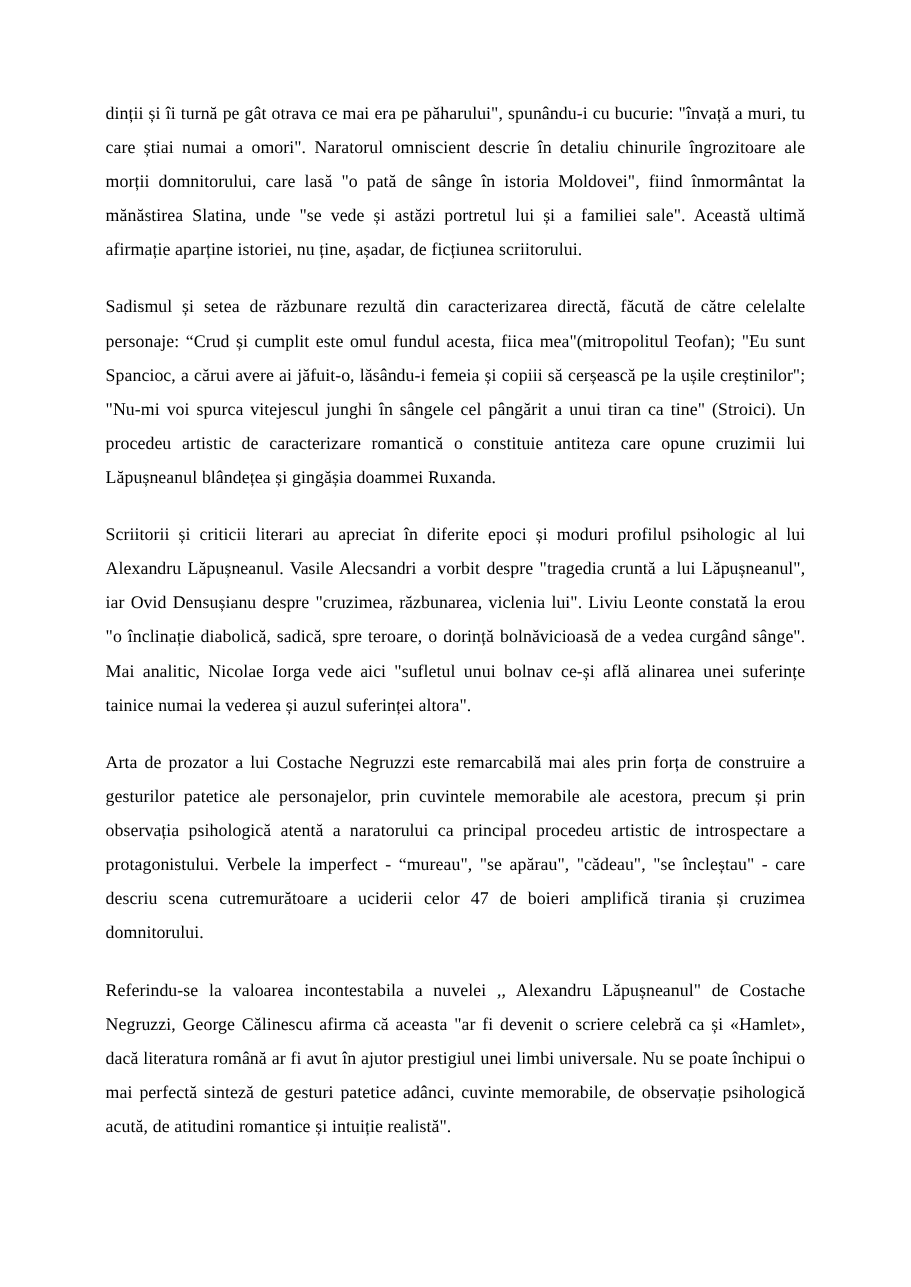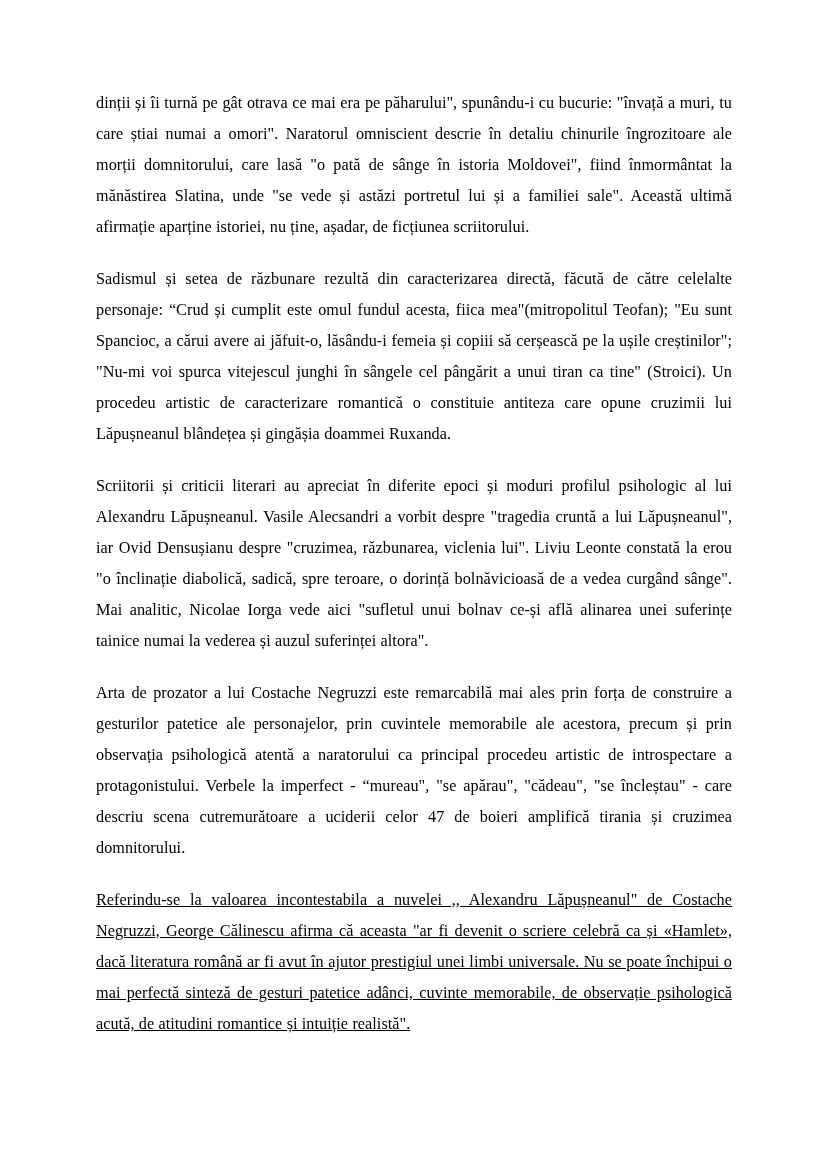--- a/index.html
+++ b/index.html
@@ -29,21 +29,20 @@
     font-size: 16.2px;
     line-height: 31px;
     text-align: justify;
     text-justify: inter-word;
     letter-spacing: 0.05px;
     word-spacing: 0.2px;
     hyphens: manual;
   }
   p.para:last-child {
     margin-bottom: 0;
-    text-decoration: underline;
   }
 </style>
 </head>
 <body>
 
 <div class="page">
   <div class="doc-body">
     <p class="para">dinții și îi turnă pe gât otrava ce mai era pe păharului", spunându-i cu bucurie: "învață a muri, tu care știai numai a omori". Naratorul omniscient descrie în detaliu chinurile îngrozitoare ale morții domnitorului, care lasă "o pată de sânge în istoria Moldovei", fiind înmormântat la mănăstirea Slatina, unde "se vede și astăzi portretul lui și a familiei sale". Această ultimă afirmație aparține istoriei, nu ține, așadar, de ficțiunea scriitorului.</p>
     <p class="para">Sadismul și setea de răzbunare rezultă din caracterizarea directă, făcută de către celelalte personaje: “Crud și cumplit este omul fundul acesta, fiica mea"(mitropolitul Teofan); "Eu sunt Spancioc, a cărui avere ai jăfuit-o, lăsându-i femeia și copiii să cerșească pe la ușile creștinilor"; "Nu-mi voi spurca vitejescul junghi în sângele cel pângărit a unui tiran ca tine" (Stroici). Un procedeu artistic de caracterizare romantică o constituie antiteza care opune cruzimii lui Lăpușneanul blândețea și gingășia doammei Ruxanda.</p>
     <p class="para">Scriitorii și criticii literari au apreciat în diferite epoci și moduri profilul psihologic al lui Alexandru Lăpușneanul. Vasile Alecsandri a vorbit despre "tragedia cruntă a lui Lăpușneanul", iar Ovid Densușianu despre "cruzimea, răzbunarea, viclenia lui". Liviu Leonte constată la erou "o înclinație diabolică, sadică, spre teroare, o dorință bolnăvicioasă de a vedea curgând sânge". Mai analitic, Nicolae Iorga vede aici "sufletul unui bolnav ce-și află alinarea unei suferințe tainice numai la vederea și auzul suferinței altora".</p>

